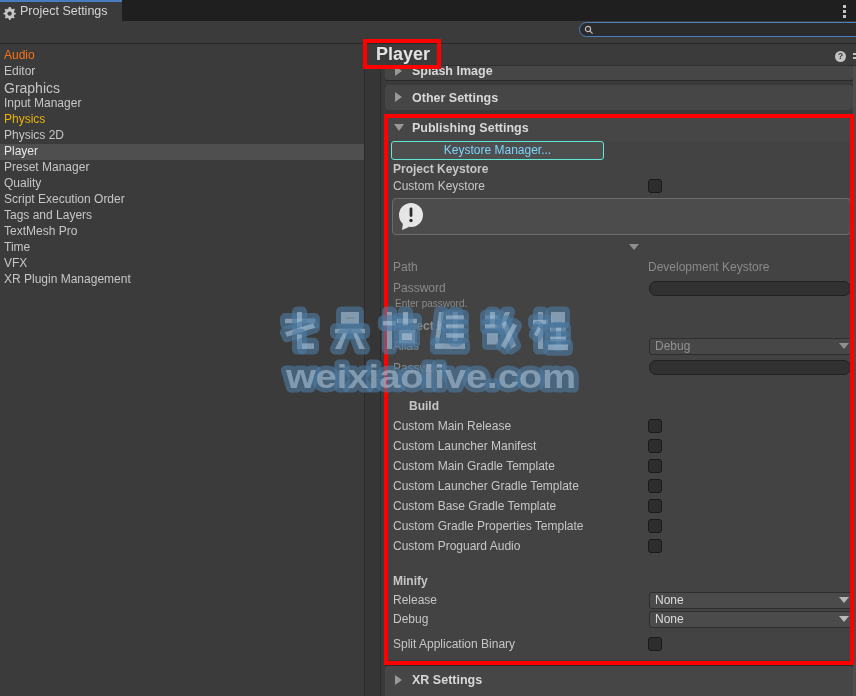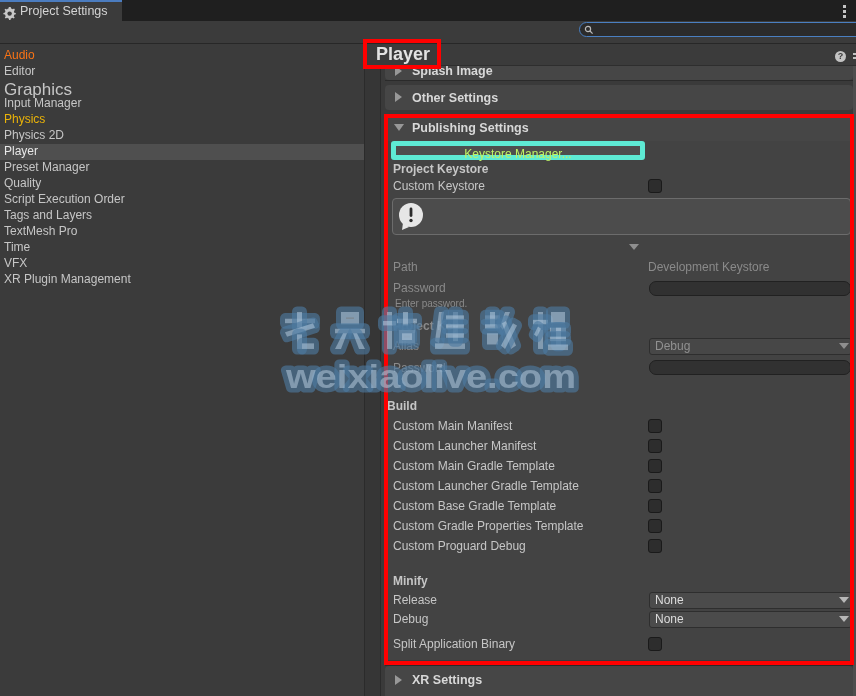--- a/index.html
+++ b/index.html
@@ -48,21 +48,21 @@
     <circle cx="4" cy="4" r="2.6" fill="none" stroke="#b9b9b9" stroke-width="1.2"></circle>
     <line x1="6" y1="6" x2="8.6" y2="8.6" stroke="#b9b9b9" stroke-width="1.2"></line>
   </svg>
   <div class="abs" style="left:0;top:43px;width:856px;height:1px;background:#272727;"></div>
 
   <div class="abs" style="left:0;top:44px;width:364px;height:652px;background:#3b3b3b;"></div>
   <div class="abs" style="left:0;top:143.5px;width:364px;height:16px;background:#4f4f4f;"></div>
   <div id="sidebar">
       <div class="abs" style="left:4px;top:47.5px;font-size:12px;color:#f97316;white-space:nowrap;">Audio</div>
       <div class="abs" style="left:4px;top:63.5px;font-size:12px;color:#c6c6c6;white-space:nowrap;">Editor</div>
-      <div class="abs" style="left:4px;top:79.5px;font-size:17px;color:#c6c6c6;white-space:nowrap;">Graphics</div>
+      <div class="abs" style="left:4px;top:79.5px;font-size:14px;color:#c6c6c6;white-space:nowrap;">Graphics</div>
       <div class="abs" style="left:4px;top:95.5px;font-size:12px;color:#c6c6c6;white-space:nowrap;">Input Manager</div>
       <div class="abs" style="left:4px;top:111.5px;font-size:12px;color:#eab308;white-space:nowrap;">Physics</div>
       <div class="abs" style="left:4px;top:127.5px;font-size:12px;color:#c6c6c6;white-space:nowrap;">Physics 2D</div>
       <div class="abs" style="left:4px;top:143.5px;font-size:12px;color:#e8e8e8;white-space:nowrap;">Player</div>
       <div class="abs" style="left:4px;top:159.5px;font-size:12px;color:#c6c6c6;white-space:nowrap;text-align:center;">Preset Manager</div>
       <div class="abs" style="left:4px;top:175.5px;font-size:12px;color:#c6c6c6;white-space:nowrap;">Quality</div>
       <div class="abs" style="left:4px;top:191.5px;font-size:12px;color:#c6c6c6;white-space:nowrap;">Script Execution Order</div>
       <div class="abs" style="left:4px;top:207.5px;font-size:12px;color:#c6c6c6;white-space:nowrap;">Tags and Layers</div>
       <div class="abs" style="left:4px;top:223.5px;font-size:12px;color:#c6c6c6;white-space:nowrap;">TextMesh Pro</div>
       <div class="abs" style="left:4px;top:239.5px;font-size:12px;color:#c6c6c6;white-space:nowrap;">Time</div>
@@ -81,21 +81,21 @@
 
   <div class="sect" style="top:85px;height:25px;"></div>
   <div class="tri-r" style="left:395px;top:92px;"></div>
   <div class="shead" style="left:412px;top:91px;">Other Settings</div>
 
   <div class="sect" style="top:117px;height:24px;border-radius:4px 4px 0 0;"></div>
   <div class="abs" style="left:385px;top:141px;width:468px;height:519px;background:#434343;"></div>
   <div class="tri-d" style="left:394px;top:124px;"></div>
   <div class="shead" style="left:412px;top:121px;">Publishing Settings</div>
 
-  <div class="abs" style="left:391px;top:141px;width:254px;height:19px;background:#4e4e4e;border:5px solid #5eead4;border-radius:3px;text-align:center;font-size:12px;color:#bef264;line-height:17px;">Keystore Manager...</div>
+  <div class="abs" style="left:391px;top:141px;width:213px;height:19px;background:#4e4e4e;border:1px solid #5eead4;border-radius:3px;text-align:center;font-size:12px;color:#7dd3fc;line-height:17px;">Keystore Manager...</div>
 
   <div class="lbl bold" style="left:393px;top:162px;">Project Keystore</div>
   <div class="lbl" style="left:393px;top:179px;">Custom Keystore</div>
   <div class="cb" style="left:648px;top:179px;"></div>
 
   <div class="abs" style="left:392px;top:198px;width:459px;height:37px;background:#4c4c4c;border:1px solid #6c6c6c;border-radius:4px;"></div>
   <svg class="abs" style="left:398px;top:202px;" width="28" height="30" viewBox="0 0 28 30">
     <circle cx="13" cy="13" r="12" fill="#e6e6e6"></circle>
     <polygon points="5,21 11,25 4,28" fill="#e6e6e6"></polygon>
     <rect x="11.6" y="5.5" width="2.8" height="9.5" rx="1.4" fill="#2b2b2b"></rect>
@@ -113,35 +113,35 @@
 
   <div class="lbl dis bold" style="left:393px;top:319px;">Project Key</div>
 
   <div class="lbl dis" style="left:393px;top:339px;">Alias</div>
   <div class="ddown ddis" style="left:649px;top:338px;width:203px;">Debug</div>
   <div class="arrow" style="left:839px;top:343px;border-top-color:#8f8f8f;"></div>
 
   <div class="lbl dis" style="left:393px;top:361px;">Password</div>
   <div class="pwin" style="left:649px;top:360px;width:202px;"></div>
 
-  <div class="lbl bold" style="left:387px;top:399px;">Build</div>
+  <div class="lbl bold" style="left:409px;top:399px;">Build</div>
   <div id="buildrows">
-      <div class="lbl" style="left:393px;top:419px;">Custom Main Manifest</div>
+      <div class="lbl" style="left:393px;top:419px;">Custom Main Release</div>
       <div class="cb" style="left:648px;top:418.5px;"></div>
       <div class="lbl" style="left:393px;top:439px;">Custom Launcher Manifest</div>
       <div class="cb" style="left:648px;top:438.5px;"></div>
       <div class="lbl" style="left:393px;top:459px;">Custom Main Gradle Template</div>
       <div class="cb" style="left:648px;top:458.5px;"></div>
       <div class="lbl" style="left:393px;top:479px;">Custom Launcher Gradle Template</div>
       <div class="cb" style="left:648px;top:478.5px;"></div>
       <div class="lbl" style="left:393px;top:499px;">Custom Base Gradle Template</div>
       <div class="cb" style="left:648px;top:498.5px;"></div>
       <div class="lbl" style="left:393px;top:519px;">Custom Gradle Properties Template</div>
       <div class="cb" style="left:648px;top:518.5px;"></div>
-      <div class="lbl" style="left:393px;top:539px;">Custom Proguard Debug</div>
+      <div class="lbl" style="left:393px;top:539px;">Custom Proguard Audio</div>
       <div class="cb" style="left:648px;top:538.5px;"></div>
     </div>
 
   <div class="lbl bold" style="left:393px;top:574px;">Minify</div>
   <div class="lbl" style="left:393px;top:593px;">Release</div>
   <div class="ddown" style="left:649px;top:592px;width:203px;">None</div>
   <div class="arrow" style="left:839px;top:597px;"></div>
   <div class="lbl" style="left:393px;top:612px;">Debug</div>
   <div class="ddown" style="left:649px;top:611px;width:203px;">None</div>
   <div class="arrow" style="left:839px;top:616px;"></div>

